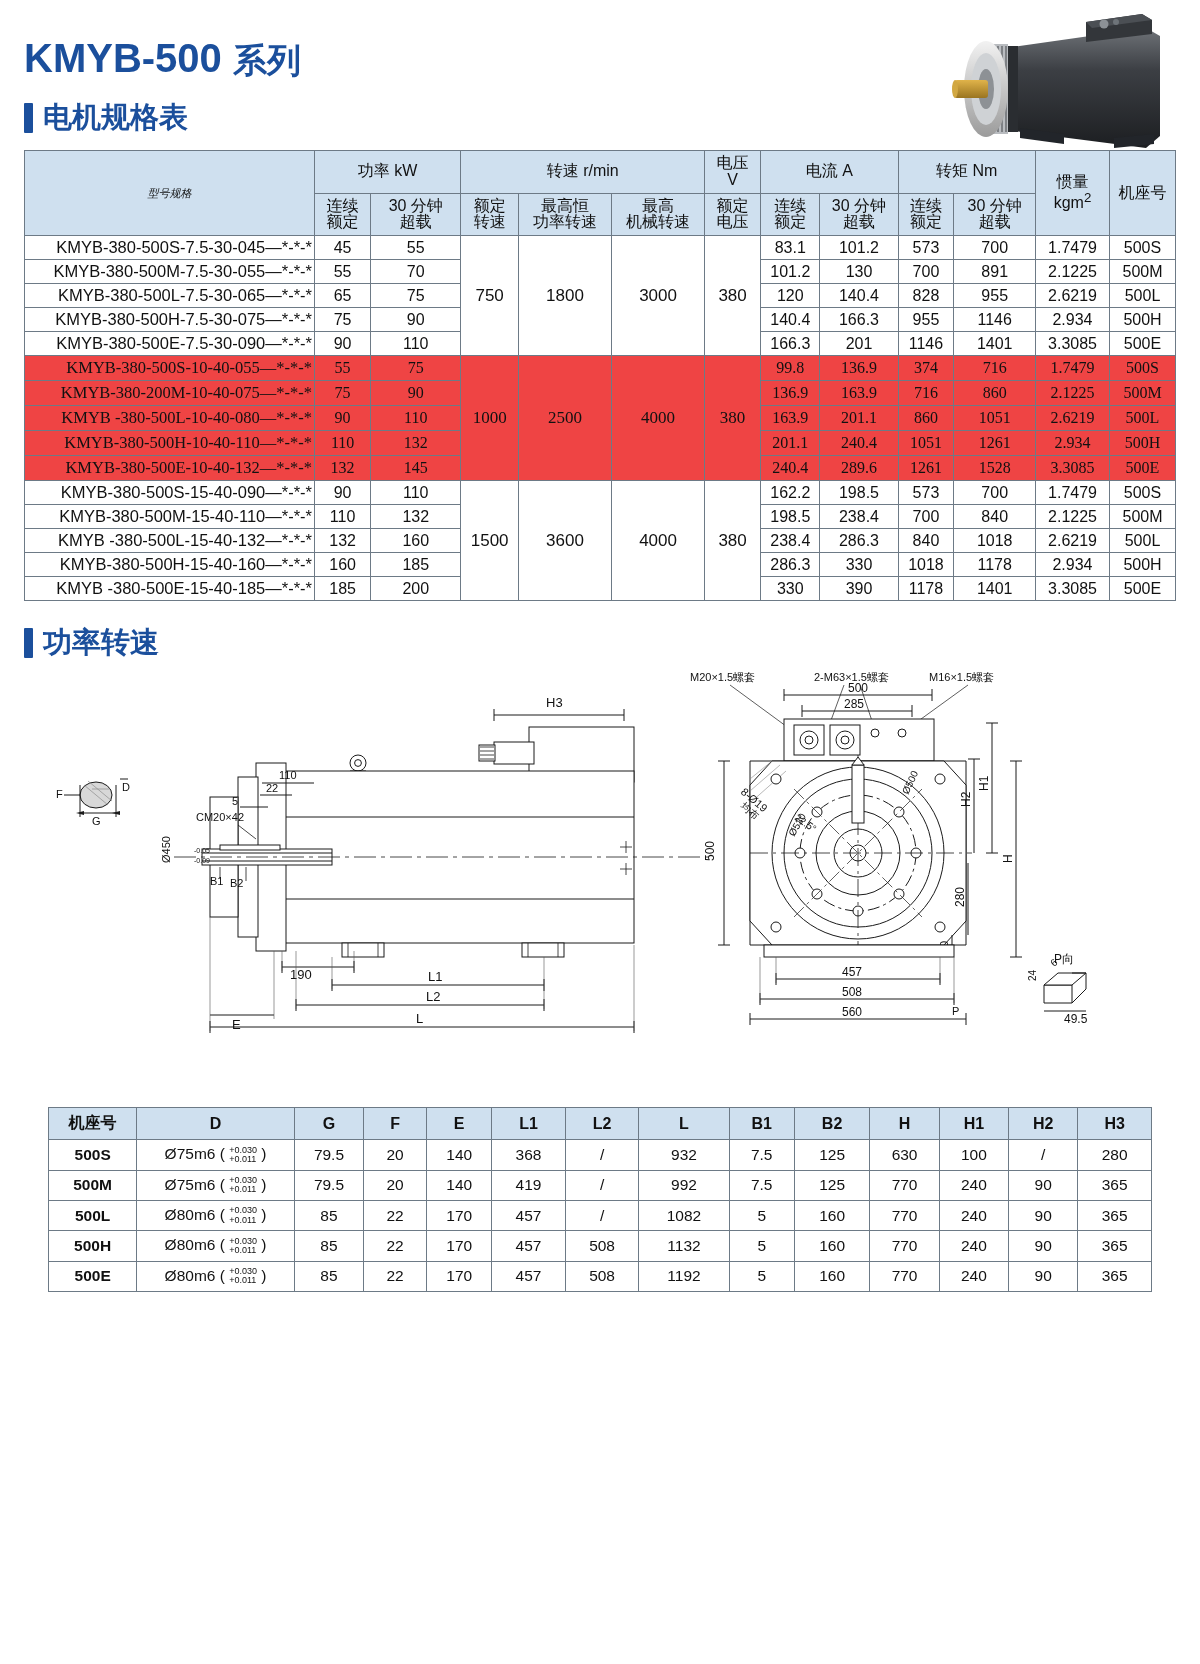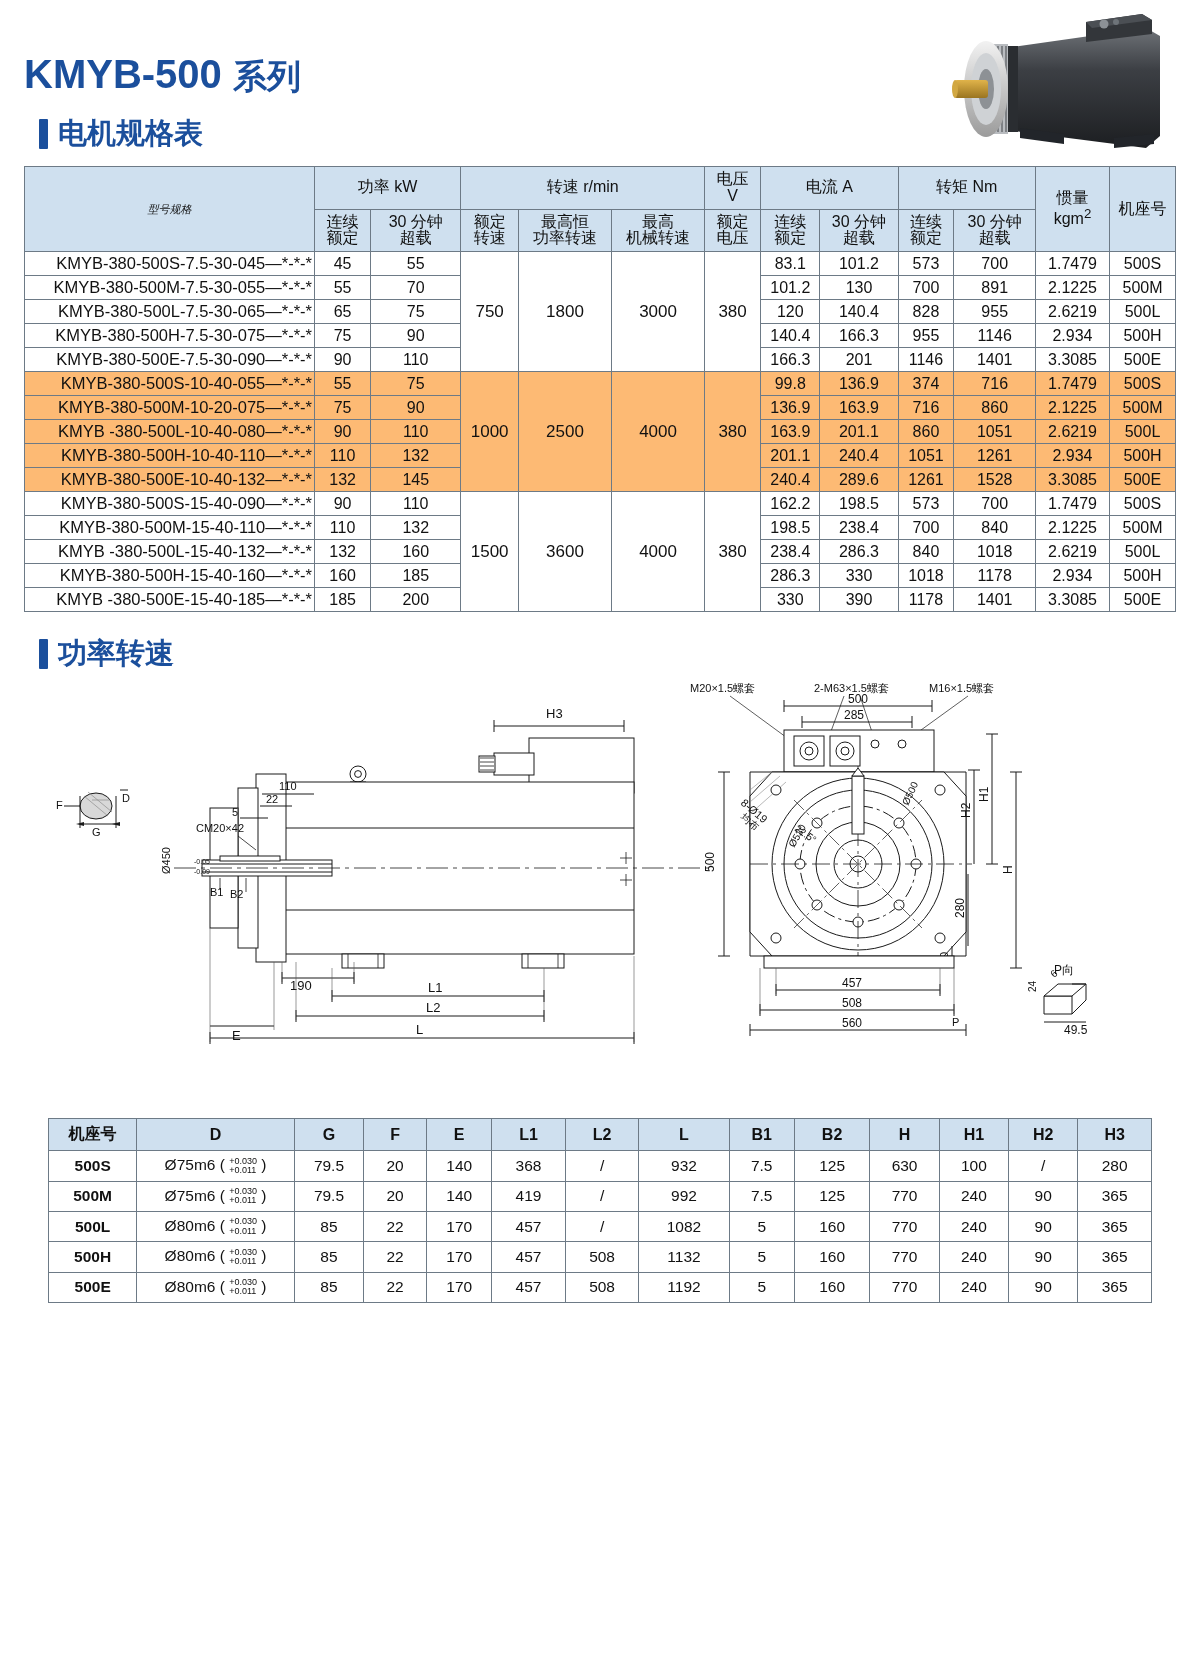--- a/index.html
+++ b/index.html
@@ -2,31 +2,31 @@
 <html><head>
 <meta charset="utf-8">
 <style>
   * { box-sizing: border-box; }
   html, body { margin:0; padding:0; }
   body {
     width:1200px; height:1664px; background:#ffffff;
     font-family:"Liberation Sans", sans-serif;
     color:#111; position:relative; overflow:hidden;
   }
-  .page { position:relative; width:1200px; height:1664px; padding:16px 24px; }
+  .page { position:relative; width:1200px; height:1664px; padding:0 24px; }
 
   
   .title-row { position:relative; padding-top:36px; }
   .main-title {
     font-size:40px; font-weight:bold; color:#1b4f9c; letter-spacing:0px;
     line-height:1.1;
   }
   .main-title .series { font-size:34px; }
   .section-head {
-    display:flex; align-items:center; gap:10px; margin-top:18px;margin-left:15px;
+    display:flex; align-items:center; gap:10px; margin-top:18px;
   }
   .bar {
     width:9px; height:30px; background:#1b4f9c; display:inline-block;
     border-radius:1px;
   }
   .section-title {
     font-size:29px; font-weight:bold; color:#1b4f9c;
   }
 
   
@@ -40,21 +40,21 @@
   table.spec th, table.spec td {
     border:1px solid #6d7a86; text-align:center; padding:2px 2px;
     background:#ffffff;
   }
   table.spec thead th { background:#cfe0ef; font-weight:normal; font-size:16px; padding:4px 2px; }
   table.spec thead th.model { font-size:11px;font-style:italic; }
   table.spec td.model {
     text-align:right; padding-left:8px; font-size:16.5px; white-space:nowrap;
   }
   table.spec tbody tr.g1 td { background:#ffffff; }
-  table.spec tbody tr.g2 td { background:#fdba74; }
+  table.spec tbody tr.g2 td { background:#ef4444;font-family:Liberation Serif, serif; }
   table.spec td.num { font-size:16px; }
   table.spec td.span { font-size:17px;text-align:center; }
 
   
   .dim-wrap { position:relative; width:1152px; height:430px; margin-top:4px; }
   .dim-svg { position:absolute; left:0; top:0; }
 
   
   table.dims {
     width:1104px; border-collapse:collapse; margin-top:10px;
@@ -248,21 +248,21 @@
           <td class="span" rowspan="5">4000</td>
           <td class="span" rowspan="5">380</td>
           <td class="num">99.8</td>
           <td class="num">136.9</td>
           <td class="num">374</td>
           <td class="num">716</td>
           <td class="num">1.7479</td>
           <td class="num">500S</td>
         </tr>
         <tr class="g2">
-          <td class="model">KMYB-380-500M-10-20-075—*-*-*</td>
+          <td class="model">KMYB-380-200M-10-40-075—*-*-*</td>
           <td class="num">75</td>
           <td class="num">90</td>
           <td class="num">136.9</td>
           <td class="num">163.9</td>
           <td class="num">716</td>
           <td class="num">860</td>
           <td class="num">2.1225</td>
           <td class="num">500M</td>
         </tr>
         <tr class="g2">

